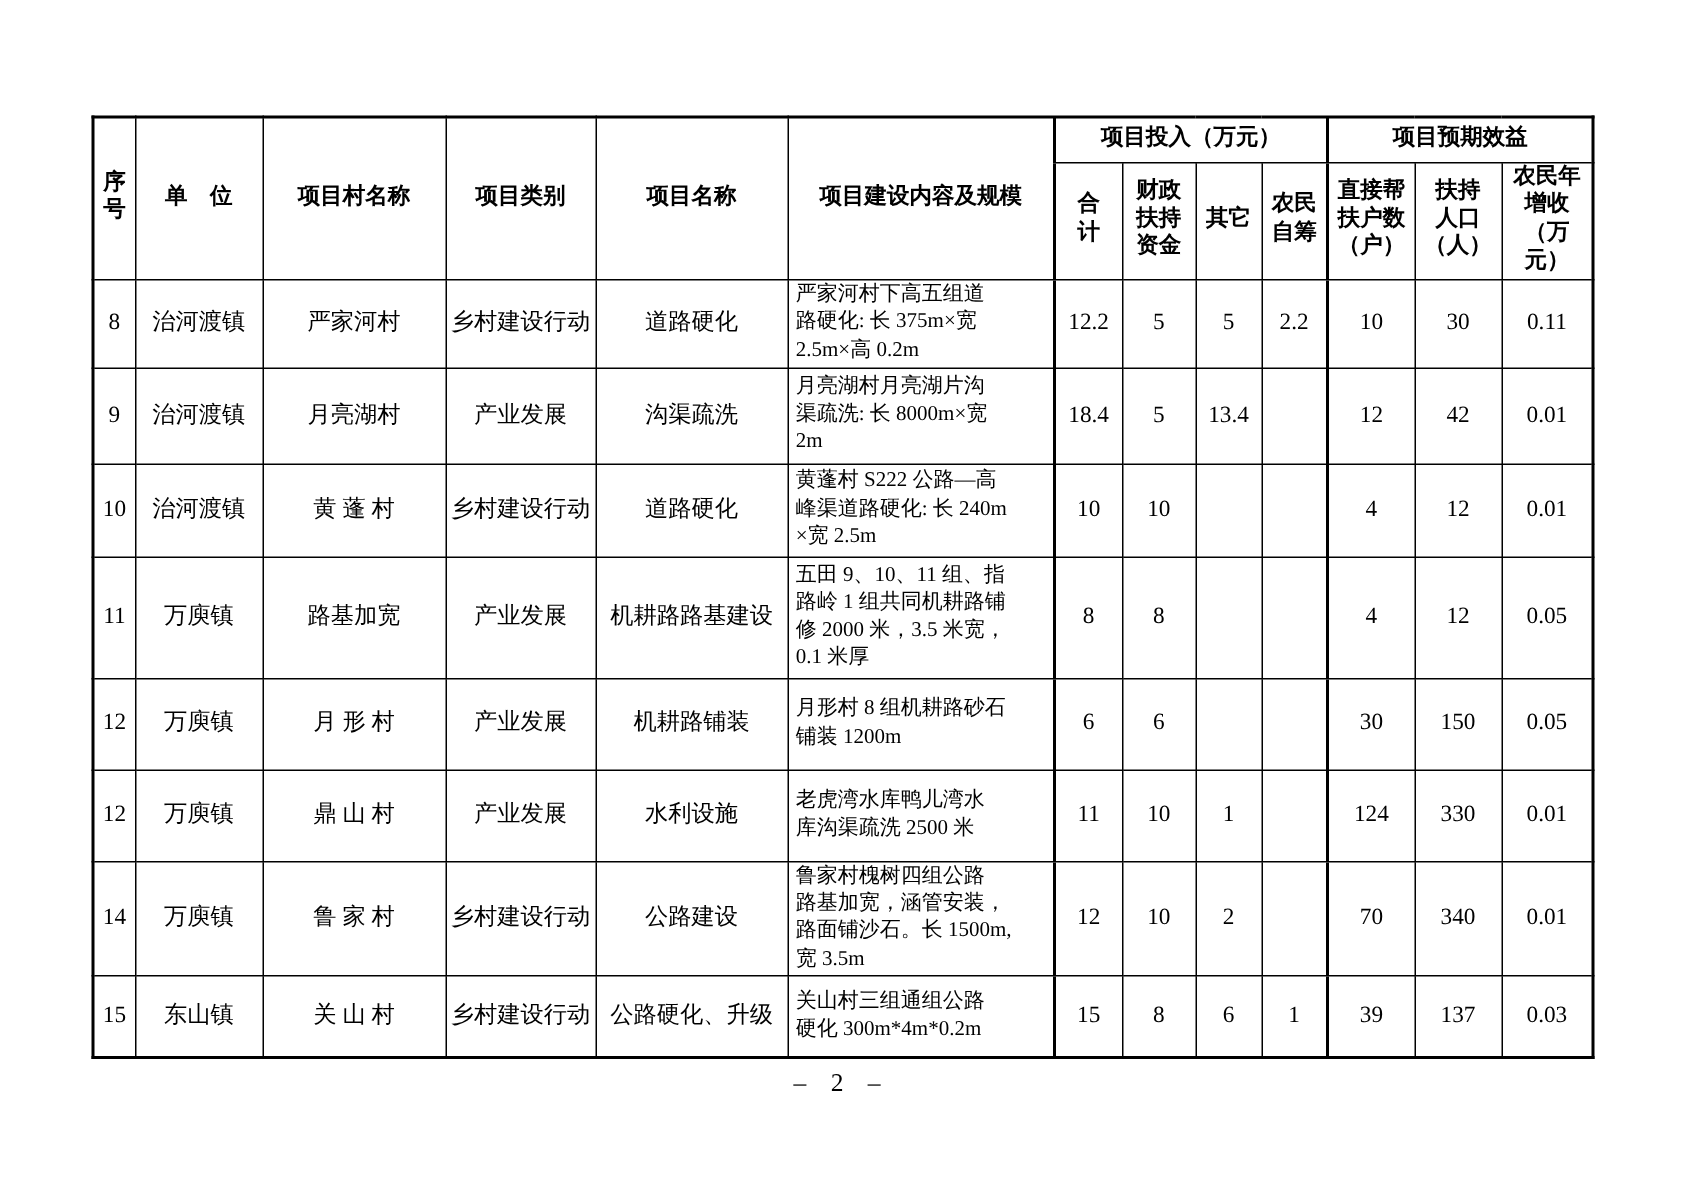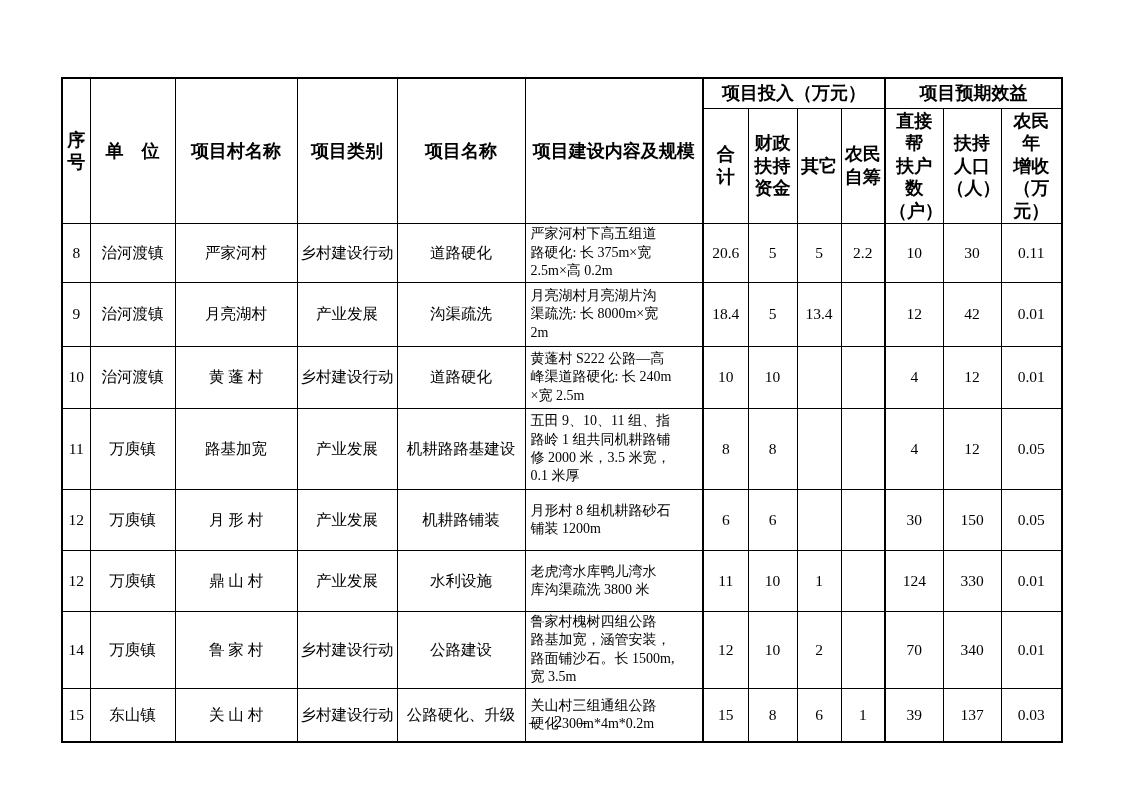--- a/index.html
+++ b/index.html
@@ -45,23 +45,23 @@
   table.projects td.col-total {
     border-left-width: 2px;
   }
   table.projects th.grp-benefit,
   table.projects td.col-households,
   table.projects th.sub-households {
     border-left-width: 2px;
   }
   
   table.projects thead th {
-    font-family: Liberation Sans, sans-serif;
+    font-family: Liberation Mono, monospace;
     font-weight: bold;
-    font-size: 18px;
+    font-size: 15px;
     line-height: 1.25;
   }
   thead tr.grp-row { height: 30px; }
   thead tr.sub-row { height: 75px; }
   
   table.projects tbody td {
     font-size: 15.5px;
     line-height: 1.32;
   }
   table.projects tbody td.col-content {
@@ -161,21 +161,21 @@
       <tbody>
           <tr>
             <td class="col-no">8</td>
             <td class="col-unit">治河渡镇</td>
             <td class="col-village">严家河村</td>
             <td class="col-category">乡村建设行动</td>
             <td class="col-name">道路硬化</td>
             <td class="col-content">严家河村下高五组道
 路硬化: 长 375m×宽
 2.5m×高 0.2m</td>
-            <td class="col-total">20.6</td>
+            <td class="col-total">12.2</td>
             <td class="col-fiscal">5</td>
             <td class="col-other">5</td>
             <td class="col-self">2.2</td>
             <td class="col-households">10</td>
             <td class="col-population">30</td>
             <td class="col-income">0.11</td>
           </tr>
           <tr>
             <td class="col-no">9</td>
             <td class="col-unit">治河渡镇</td>
@@ -244,21 +244,21 @@
             <td class="col-population">150</td>
             <td class="col-income">0.05</td>
           </tr>
           <tr>
             <td class="col-no">12</td>
             <td class="col-unit">万庾镇</td>
             <td class="col-village">鼎 山 村</td>
             <td class="col-category">产业发展</td>
             <td class="col-name">水利设施</td>
             <td class="col-content">老虎湾水库鸭儿湾水
-库沟渠疏洗 3800 米</td>
+库沟渠疏洗 2500 米</td>
             <td class="col-total">11</td>
             <td class="col-fiscal">10</td>
             <td class="col-other">1</td>
             <td class="col-self"></td>
             <td class="col-households">124</td>
             <td class="col-population">330</td>
             <td class="col-income">0.01</td>
           </tr>
           <tr>
             <td class="col-no">14</td>

